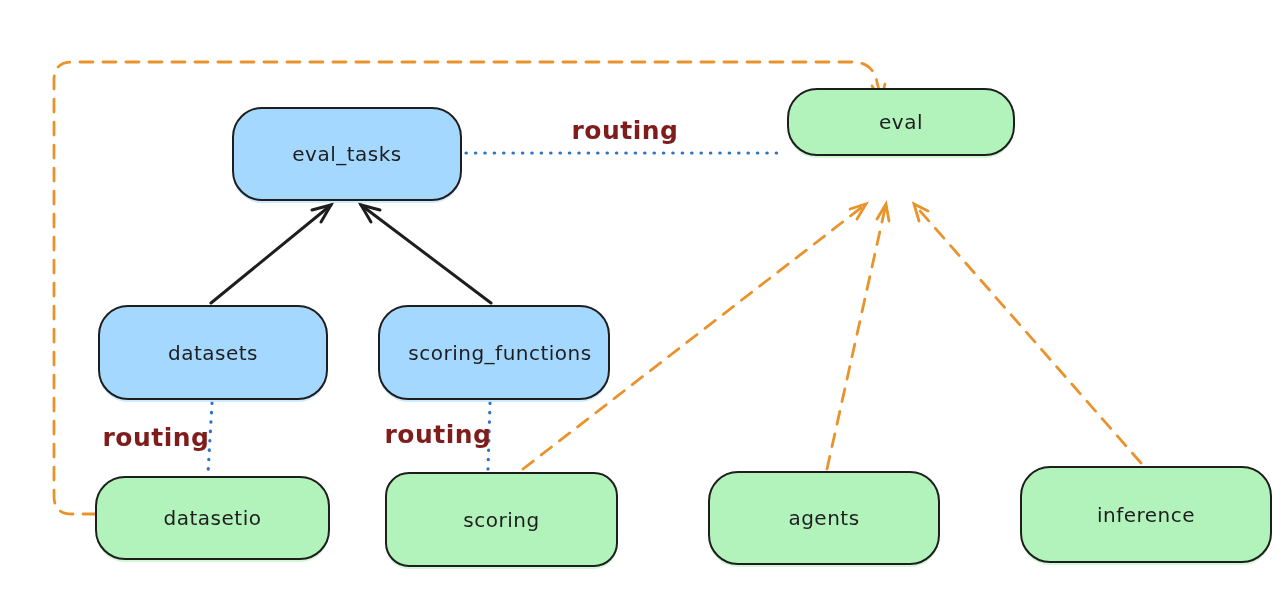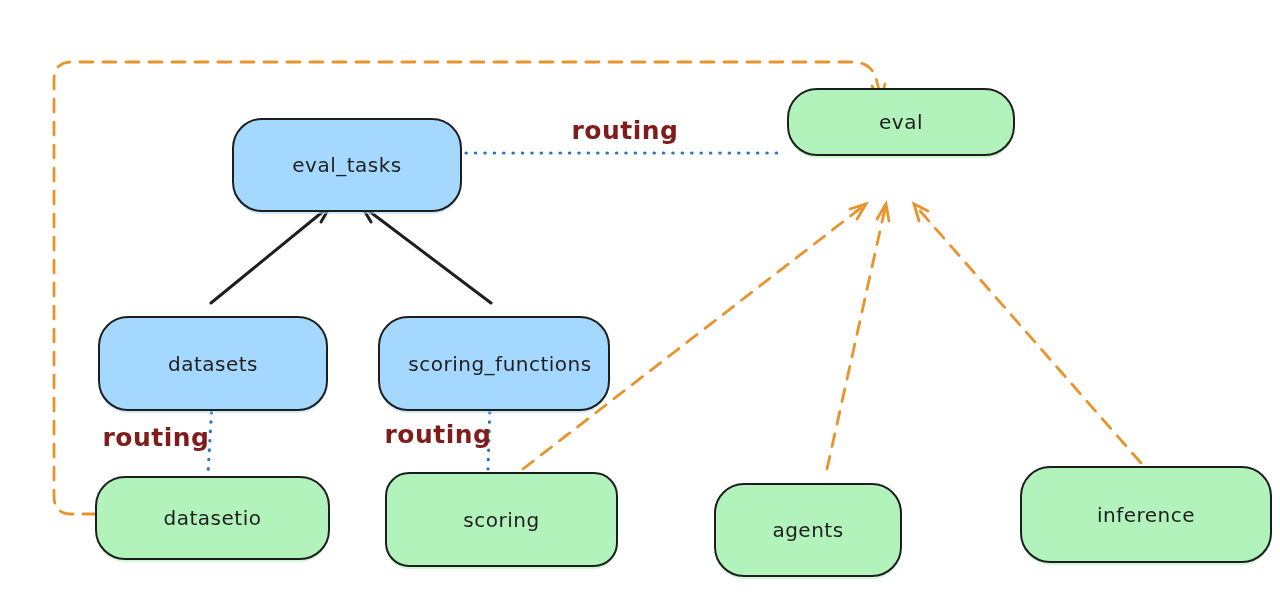--- a/index.html
+++ b/index.html
@@ -7,35 +7,35 @@
     position:relative;width:1280px;height:596px;background:#ffffff;
     font-family:"DejaVu Sans","Liberation Sans",sans-serif;overflow:hidden;
   }
   #edges{position:absolute;left:0;top:0;width:1280px;height:596px;}
   .node{
     position:absolute;display:flex;align-items:center;justify-content:center;
     border:2.5px solid #1e1e1e;border-radius:30px;
     font-size:20px;color:#1e1e1e;letter-spacing:.5px;
     box-sizing:border-box;
   }
-  .node.blue{background:#a5d8ff;box-shadow:0 3px 0 -1px rgba(165,216,255,.55);margin-top:11px;}
+  .node.blue{background:#a5d8ff;box-shadow:0 3px 0 -1px rgba(165,216,255,.55);}
   .node.green{background:#b2f2bb;box-shadow:0 3px 0 -1px rgba(178,242,187,.6);}
   .edge-label{
     position:absolute;transform:translate(-50%,-50%);
     color:#7f1d1d;font-size:25px;font-weight:bold;letter-spacing:.5px;
     white-space:nowrap;
   }
   
   #n-eval_tasks{left:232px;top:107px;width:230px;height:94px;}
   #n-eval{left:787px;top:88px;width:228px;height:68px;}
   #n-datasets{left:98px;top:305px;width:230px;height:95px;}
   #n-scoring_functions{left:378px;top:305px;width:232px;height:95px;padding-left:12px;}
   #n-datasetio{left:95px;top:476px;width:235px;height:84px;}
   #n-scoring{left:385px;top:472px;width:233px;height:95px;border-radius:24px;}
-  #n-agents{left:708px;top:483px;width:188px;height:94px;margin-left:6px;}
+  #n-agents{left:708px;top:471px;width:232px;height:94px;}
   #n-inference{left:1020px;top:466px;width:252px;height:97px;}
   #lbl-routing-top{left:625px;top:130px;}
   #lbl-routing-left{left:156px;top:437px;}
   #lbl-routing-mid{left:438px;top:434px;}
 </style>
 </head>
 <body>
 
 <div id="canvas">
 

